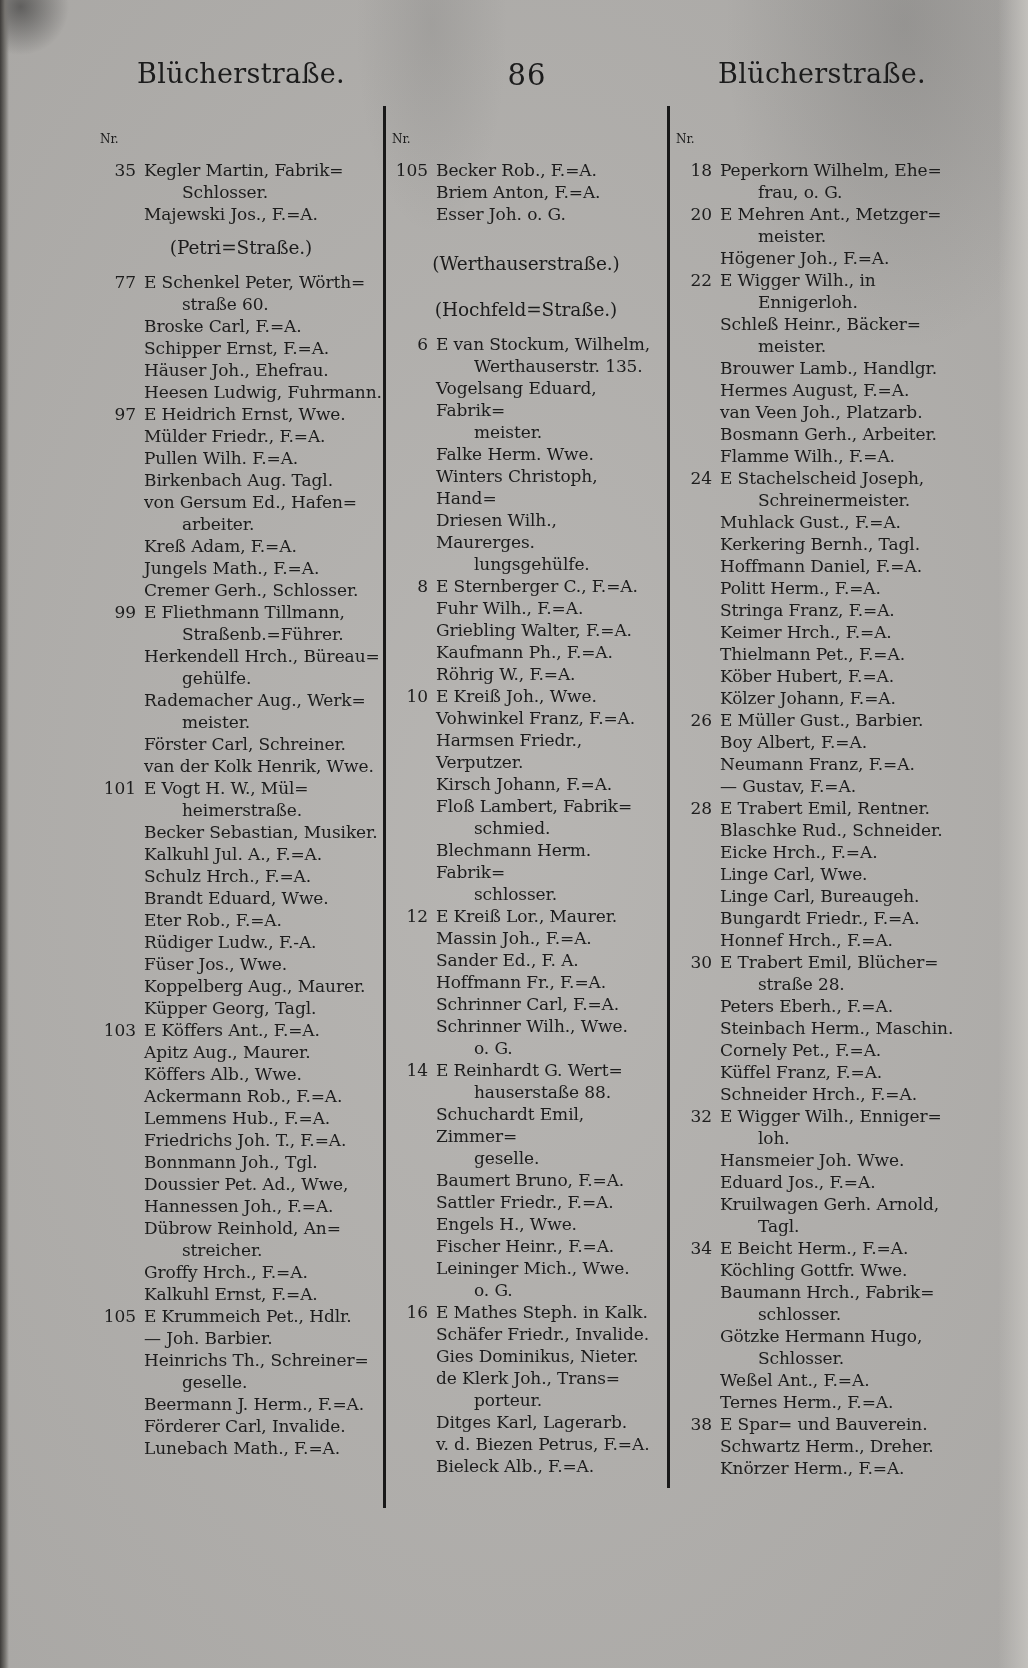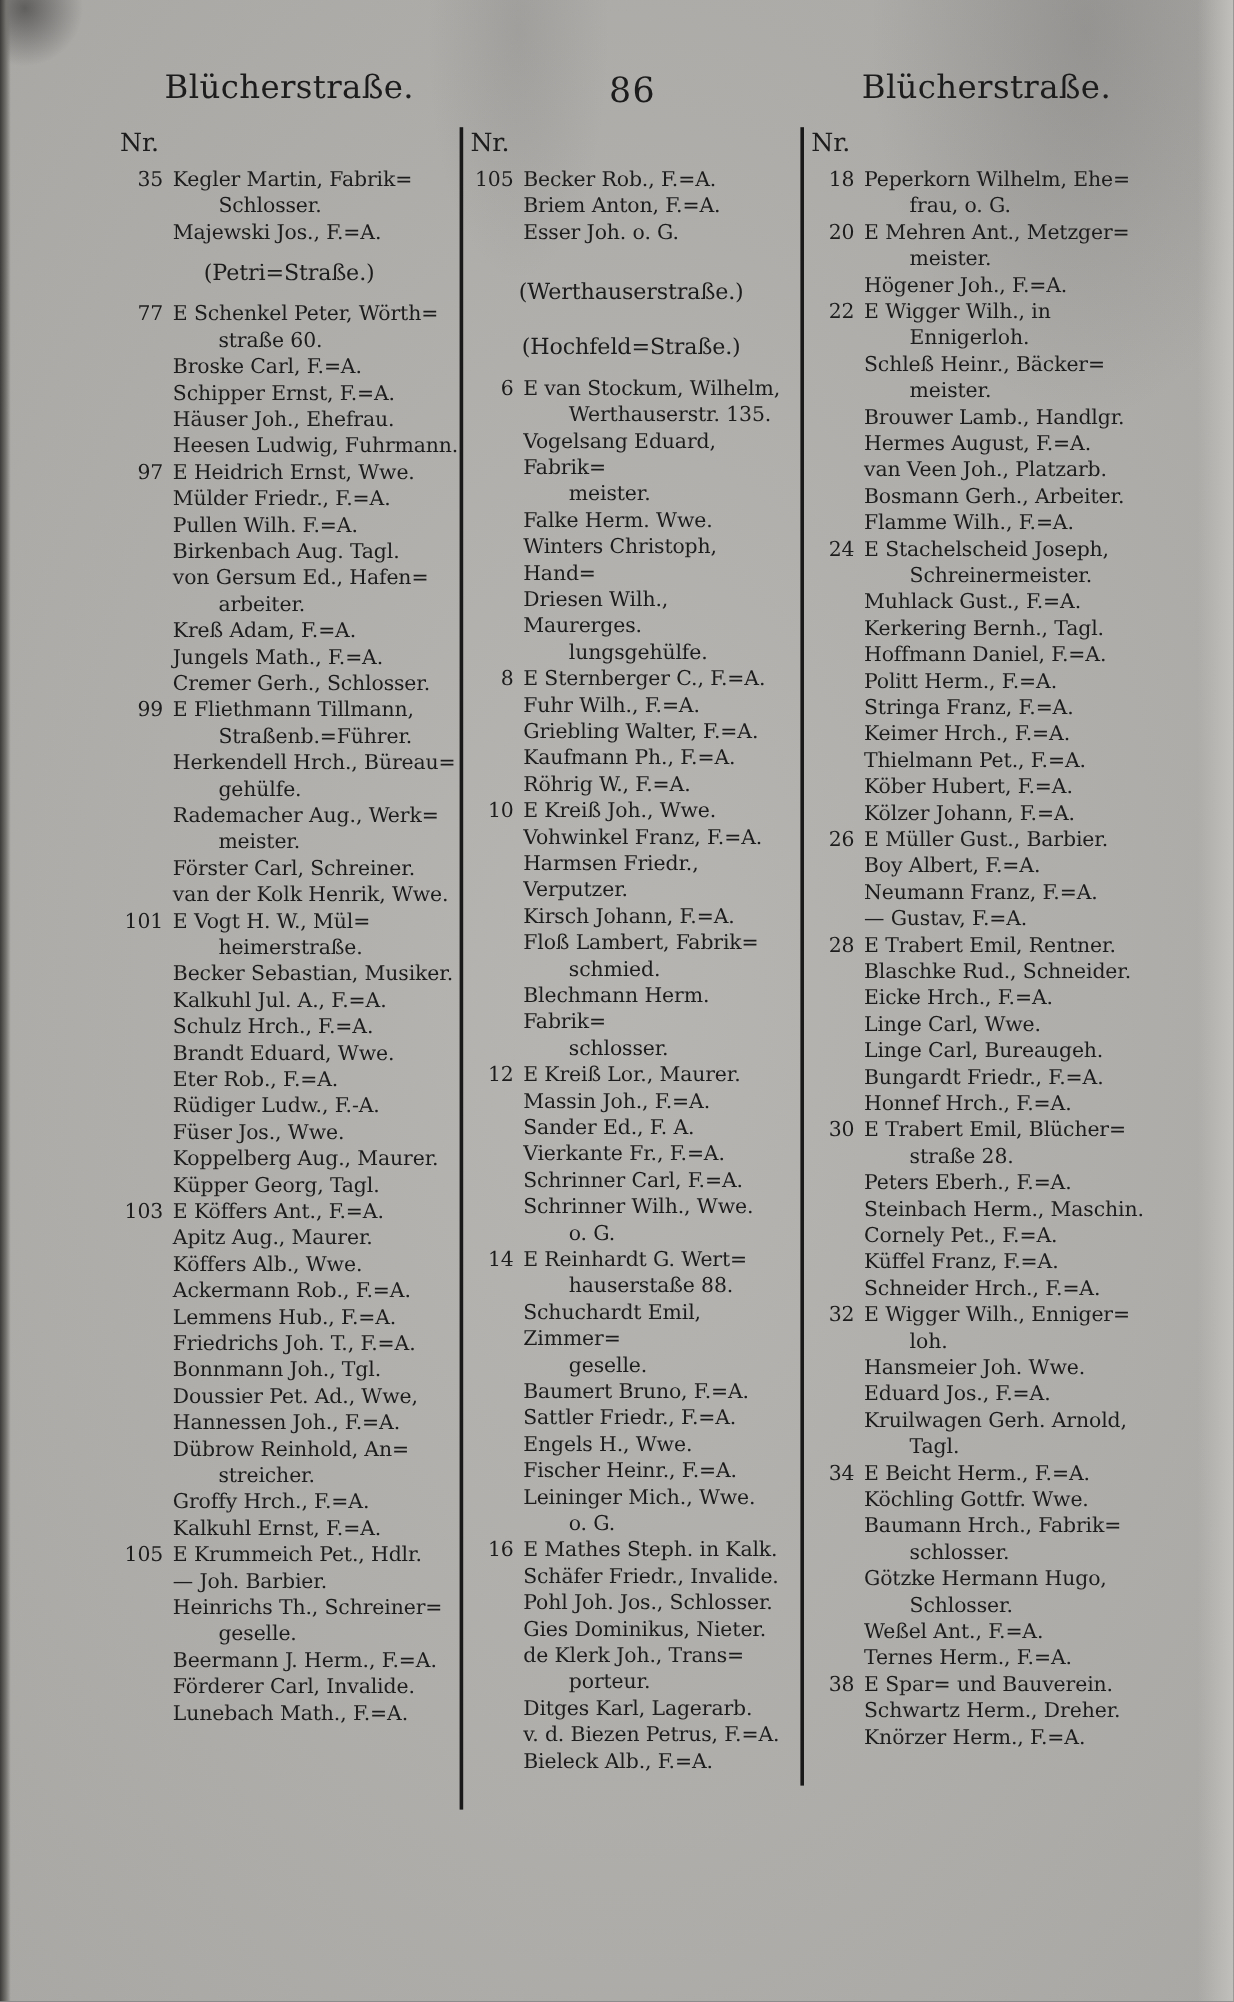--- a/index.html
+++ b/index.html
@@ -30,21 +30,21 @@
 
   .divider{position:absolute;width:3px;background:#191919;}
   #div1{left:383px;top:106px;height:1402px;}
   #div2{left:667px;top:106px;height:1382px;}
 
   .col{position:absolute;top:108px;font-size:17px;line-height:22px;letter-spacing:-0.1px;}
   #col-0{left:100px;width:282px;}
   #col-1{left:392px;width:268px;}
   #col-2{left:676px;width:294px;}
 
-  .nr-label{margin-bottom:9px;font-size:21px;}
+  .nr-label{margin-bottom:9px;font-size:12px;margin-top:20px;}
   .line{position:relative;}
   .line.first{display:flex;}
   .num{flex:0 0 36px;width:36px;text-align:right;margin-right:8px;}
   .txt{flex:1;}
   .line.cont{padding-left:82px;}
   .street-heading{text-align:center;padding:12px 0;font-size:18.5px;}
   .street-heading.gap-top{padding-top:28px;}
 </style>
 </head>
 <body>
@@ -357,21 +357,21 @@
       <div class="line first">
         <span class="num"></span>
         <span class="txt">Massin Joh., F.=A.</span>
       </div>
       <div class="line first">
         <span class="num"></span>
         <span class="txt">Sander Ed., F. A.</span>
       </div>
       <div class="line first">
         <span class="num"></span>
-        <span class="txt">Vierkante Fr., F.=A.</span>
+        <span class="txt">Hoffmann Fr., F.=A.</span>
       </div>
       <div class="line first">
         <span class="num"></span>
         <span class="txt">Schrinner Carl, F.=A.</span>
       </div>
       <div class="line first">
         <span class="num"></span>
         <span class="txt">Schrinner Wilh., Wwe.</span>
       </div>
       <div class="line cont">o. G.</div>
@@ -412,21 +412,20 @@
       <div class="line first">
         <span class="num">16</span>
         <span class="txt">E Mathes Steph. in Kalk.</span>
       </div>
       <div class="line first">
         <span class="num"></span>
         <span class="txt">Schäfer Friedr., Invalide.</span>
       </div>
       <div class="line first">
         <span class="num"></span>
-        <span class="txt">Pohl Joh. Jos., Schlosser.</span>
       </div>
       <div class="line first">
         <span class="num"></span>
         <span class="txt">Gies Dominikus, Nieter.</span>
       </div>
       <div class="line first">
         <span class="num"></span>
         <span class="txt">de Klerk Joh., Trans=</span>
       </div>
       <div class="line cont">porteur.</div>

